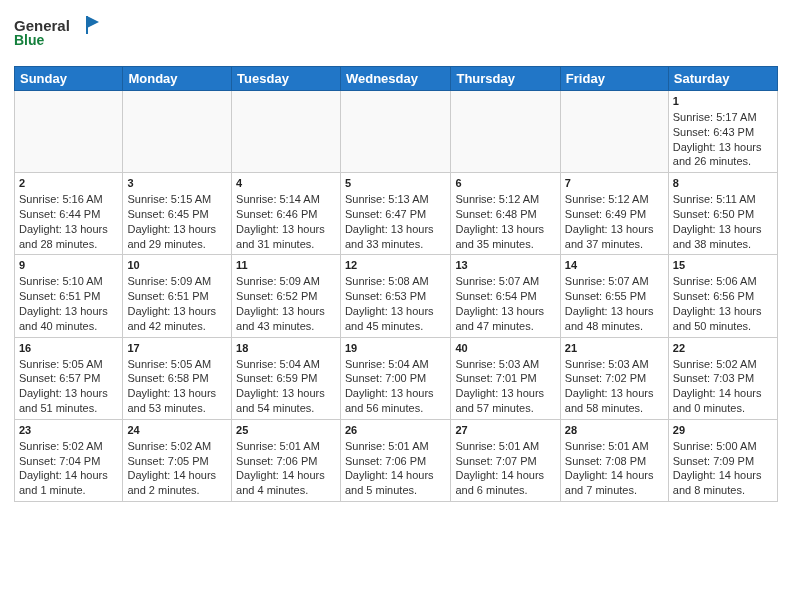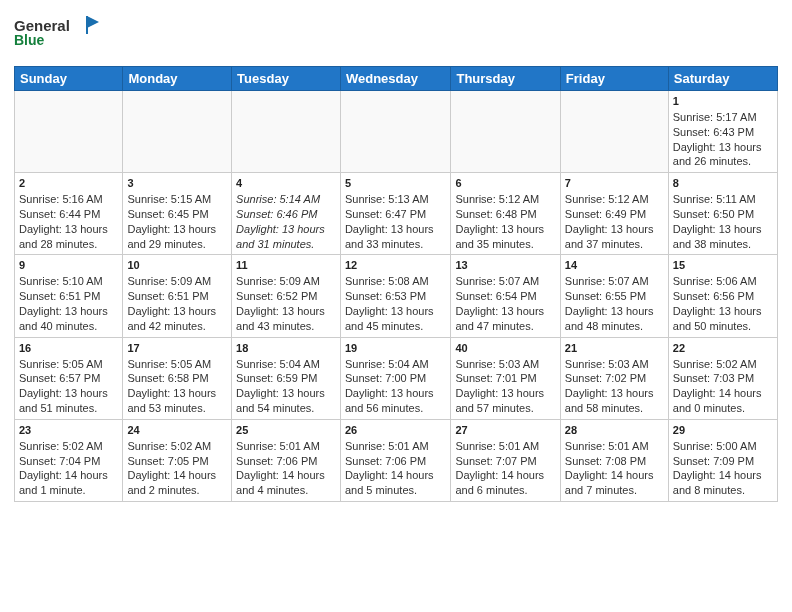--- a/index.html
+++ b/index.html
@@ -149,21 +149,21 @@
           </td>
           <td>
             <span class="day-num">3</span>
             <div class="day-info" style="white-space: pre-line;">Sunrise: 5:15 AM
 Sunset: 6:45 PM
 Daylight: 13 hours
 and 29 minutes.</div>
           </td>
           <td>
             <span class="day-num">4</span>
-            <div class="day-info" style="white-space: pre-line; font-style: italic;">Sunrise: 5:14 AM
+            <div class="day-info" style="white-space: pre-line;">Sunrise: 5:14 AM
 Sunset: 6:46 PM
 Daylight: 13 hours
 and 31 minutes.</div>
           </td>
           <td>
             <span class="day-num">5</span>
             <div class="day-info" style="white-space: pre-line;">Sunrise: 5:13 AM
 Sunset: 6:47 PM
 Daylight: 13 hours
 and 33 minutes.</div>

